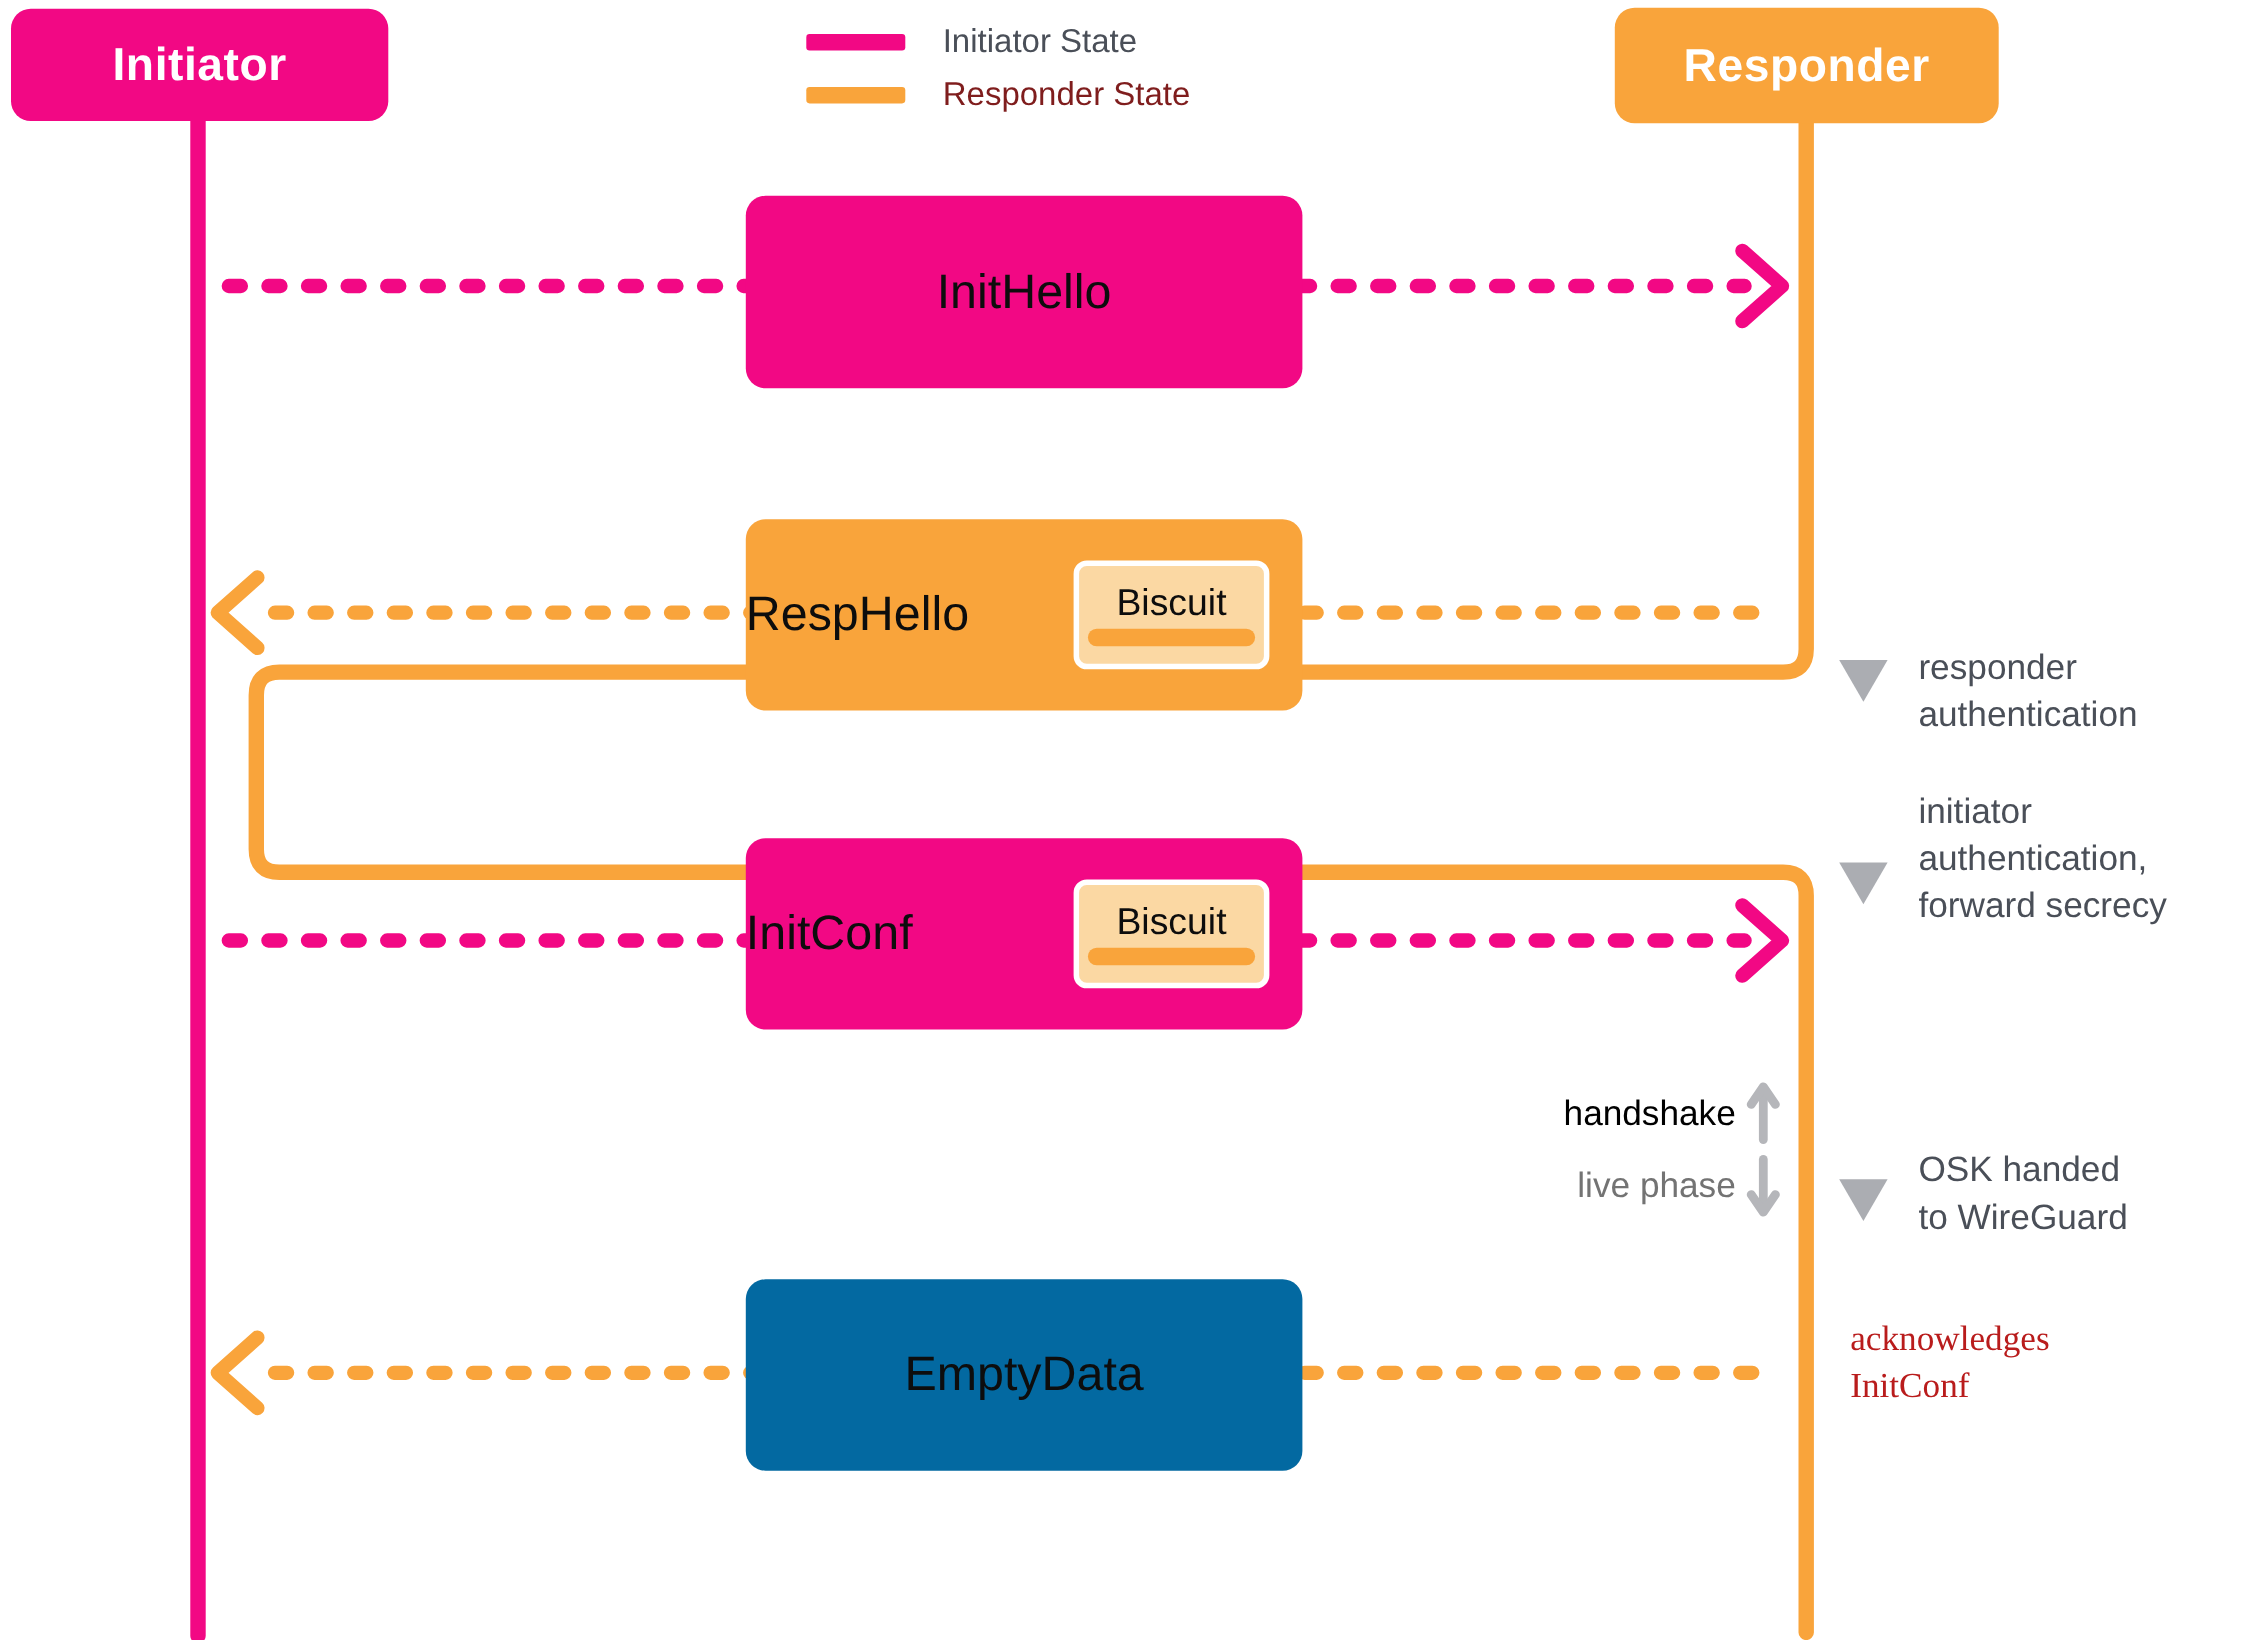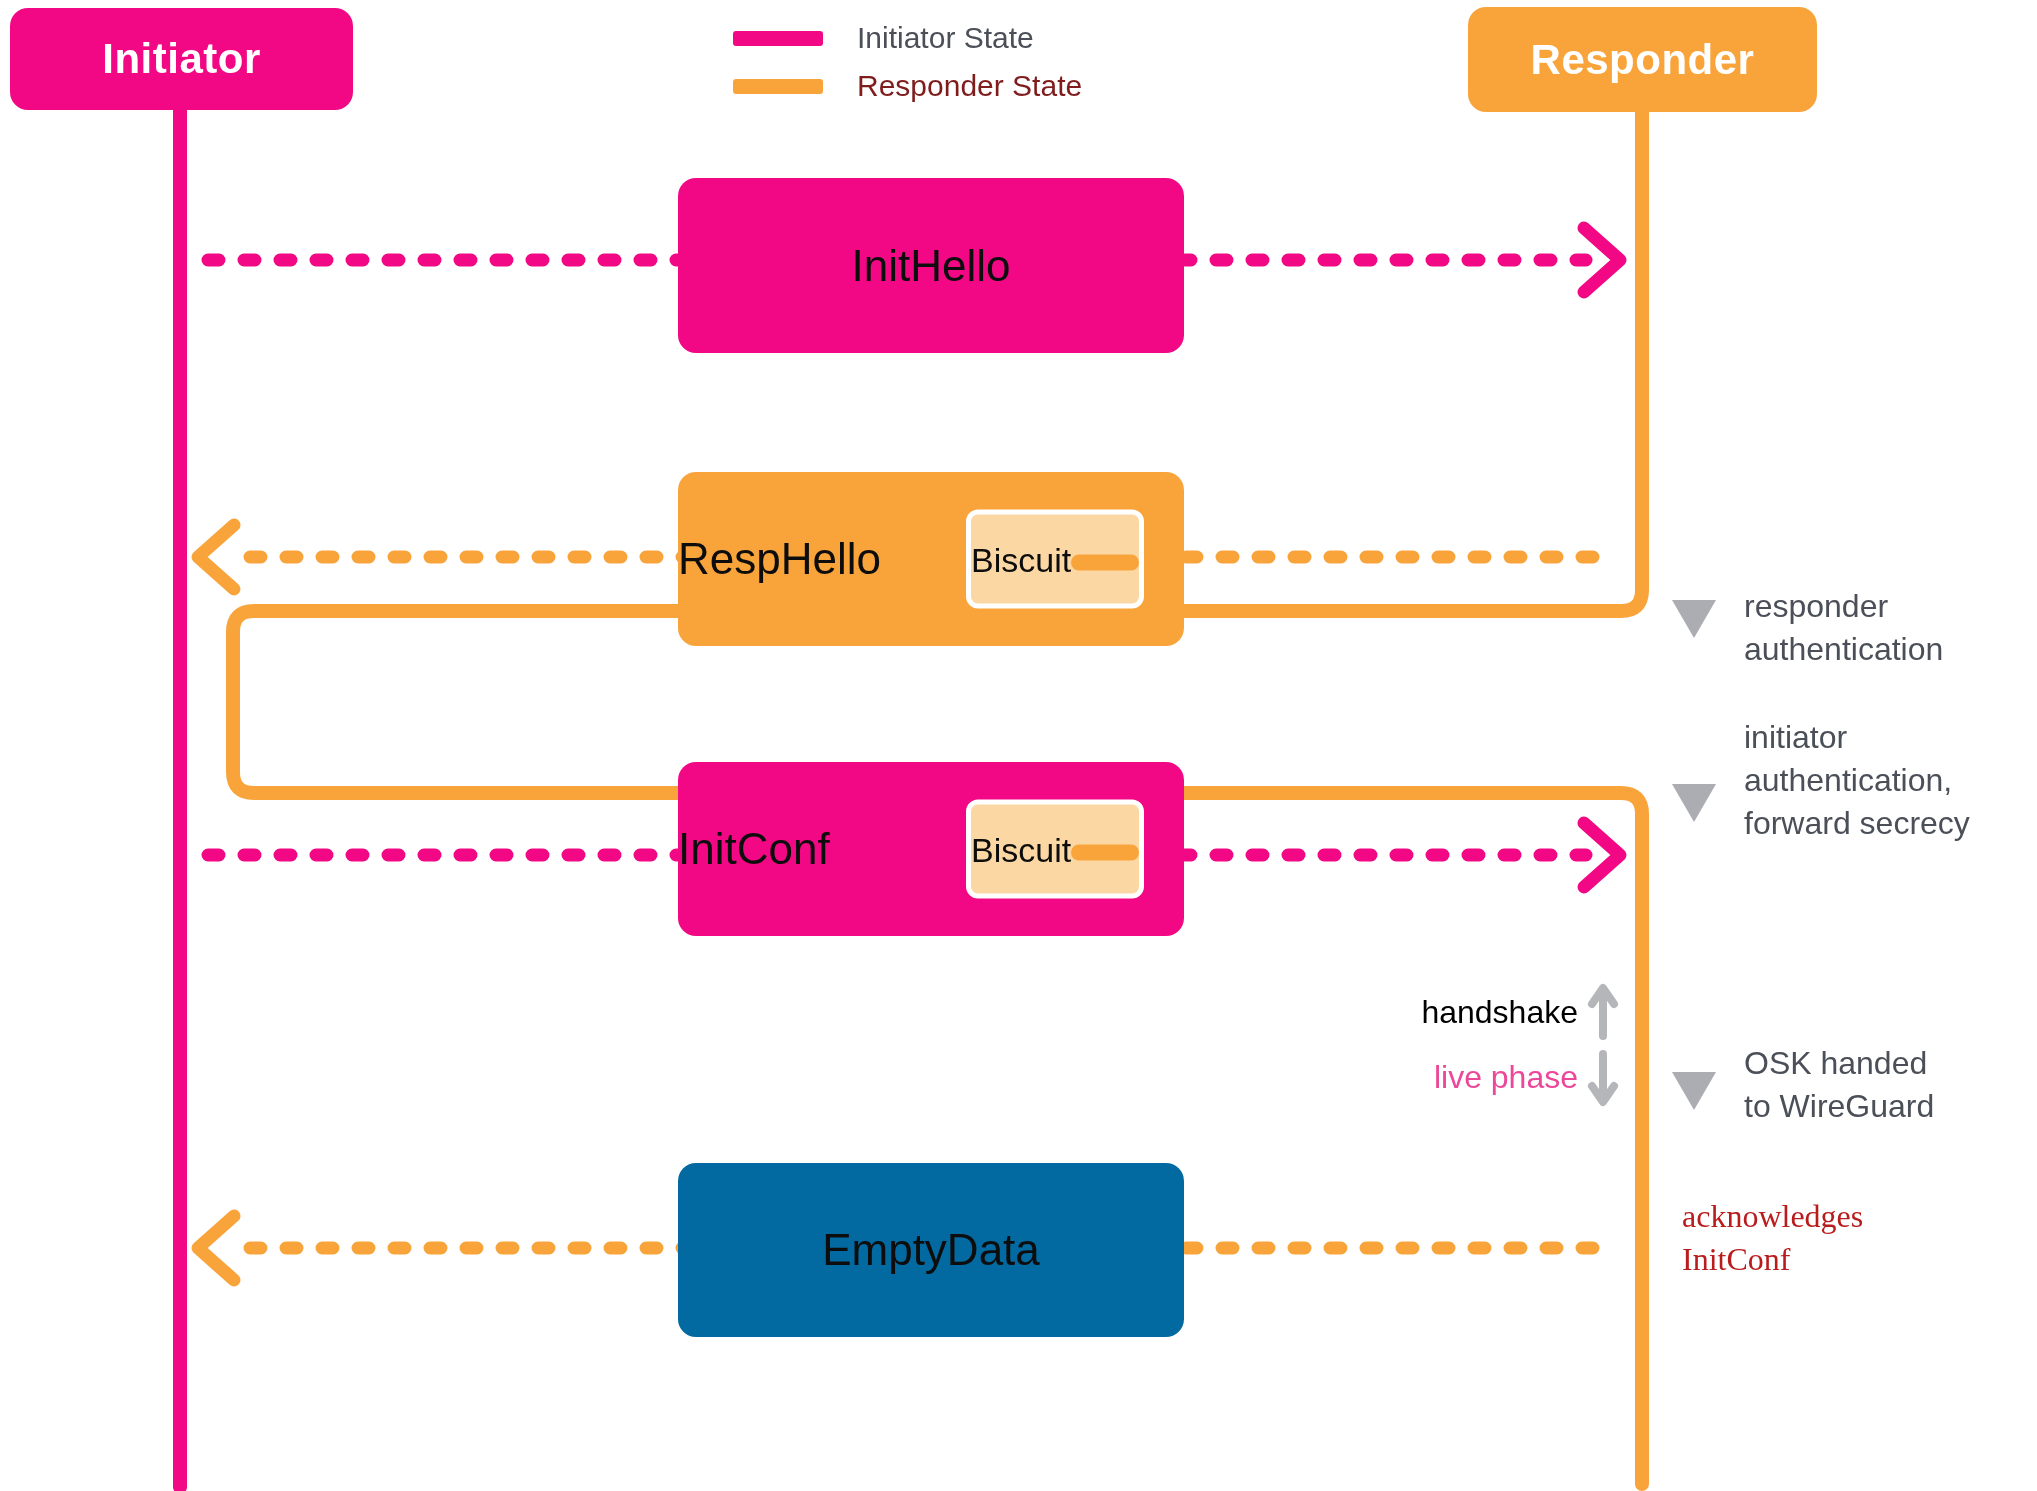--- a/index.html
+++ b/index.html
@@ -13,23 +13,23 @@
     color:#ffffff;font-size:42px;font-weight:bold;letter-spacing:.5px;
   }
   .msg-box{
     position:absolute;border-radius:18px;display:flex;align-items:center;
     font-size:44px;font-weight:500;
   }
   .msg-box.centered{justify-content:center;}
   .msg-box.lefted{justify-content:flex-start;box-sizing:border-box;}
   .msg-label{color:#0d0d0d;}
   .biscuit{
-    position:absolute;right:40px;top:50%;transform:translateY(-50%);
+    position:absolute;right:30px;top:50%;transform:translateY(-50%);
     width:178px;height:99px;border:5px solid #ffffff;border-radius:12px;box-sizing:border-box;
-    display:flex;flex-direction:row;align-items:center;justify-content:center;
+    display:flex;flex-direction:column;align-items:center;justify-content:center;
   }
   .biscuit-label{font-size:34px;font-weight:500;color:#0d0d0d;line-height:34px;}
   .biscuit-bar{width:152px;height:16px;border-radius:8px;margin-top:6px;}
   .legend{position:absolute;left:733px;top:22px;}
   .legend-row{display:flex;align-items:center;height:32px;margin-bottom:16px;}
   .legend-swatch{width:90px;height:15px;border-radius:3px;}
   .legend-label{font-size:30px;margin-left:34px;}
   .annotation{position:absolute;font-size:32px;line-height:43px;}
   .phase-label{position:absolute;width:298px;text-align:right;font-size:32px;line-height:34px;}
 </style>
@@ -127,15 +127,15 @@
     <div>OSK handed</div>
     <div>to WireGuard</div>
   </div>
 
   <div class="annotation" style="left: 1682px; top: 1195px; color: #b91c1c; font-family: Liberation Serif, serif;">
     <div>acknowledges</div>
     <div>InitConf</div>
   </div>
 
   <div class="phase-label" style="left: 1280px; top: 995px; color: #000000;">handshake</div>
-  <div class="phase-label" style="left: 1280px; top: 1060px; color: #ec4899; text-align: right;">live phase</div>
+  <div class="phase-label" style="left: 1280px; top: 1060px; color: #737373; text-align: right;">live phase</div>
 
 </div>
 
 </body></html>

